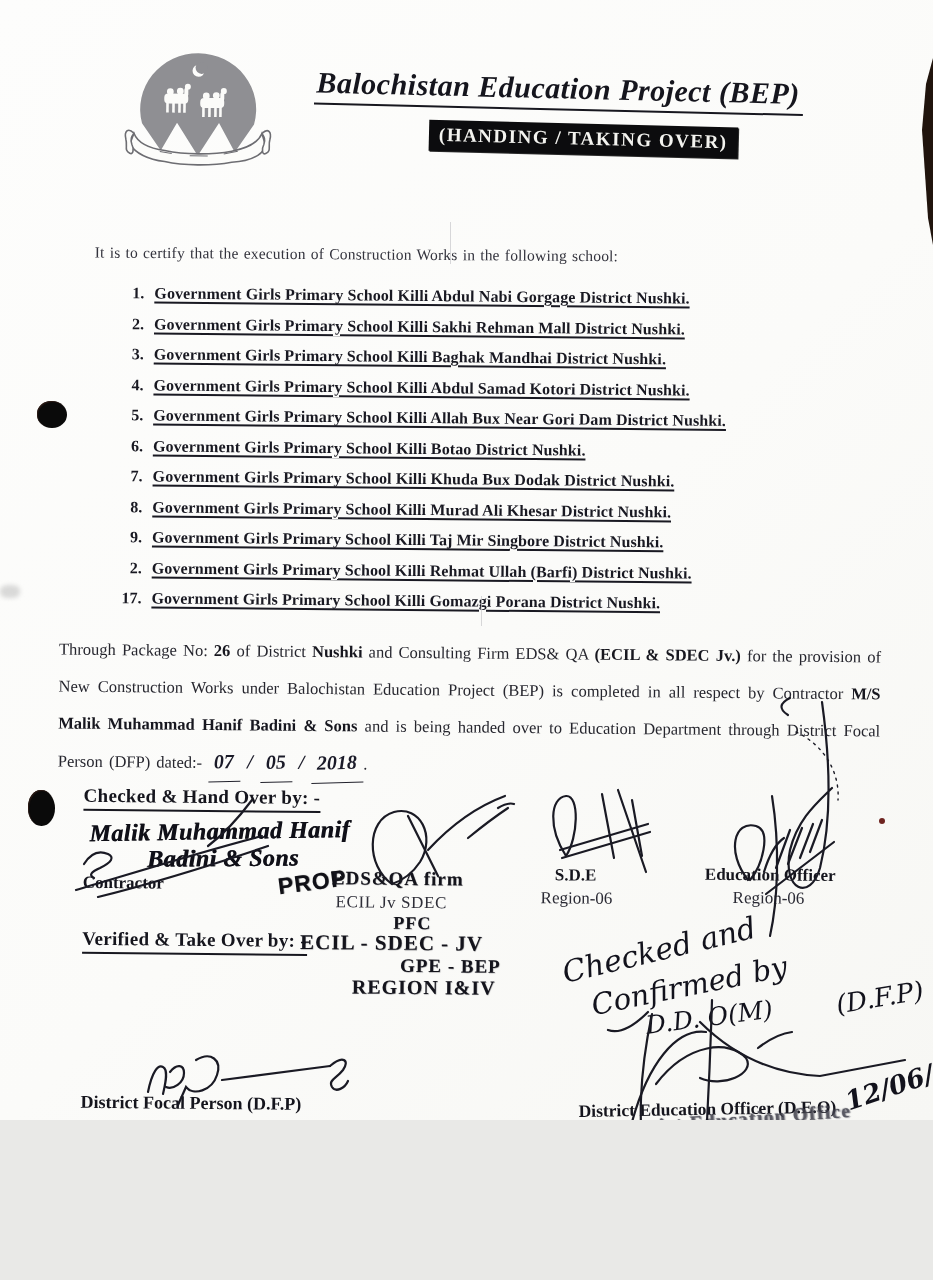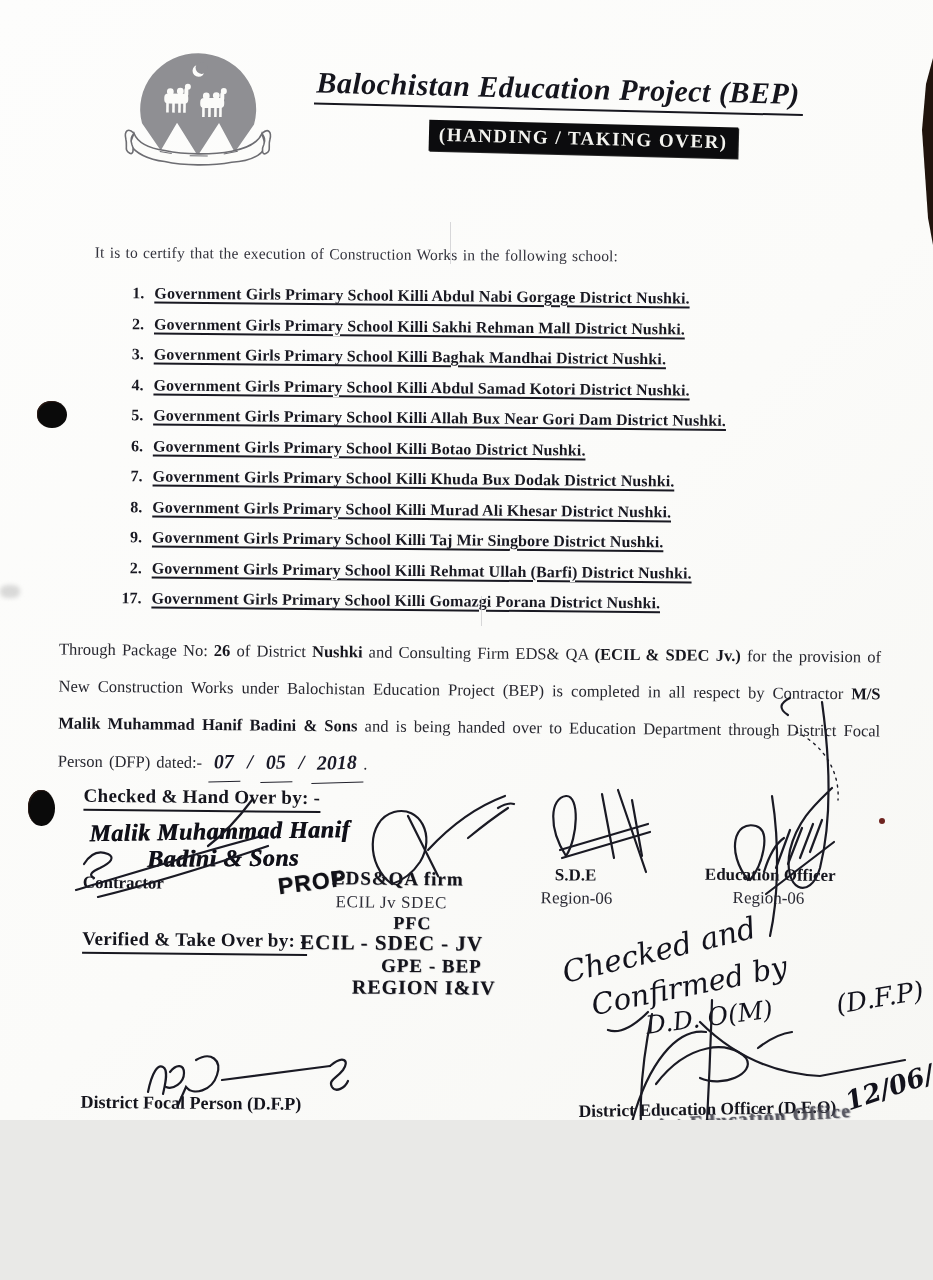--- a/index.html
+++ b/index.html
@@ -139,21 +139,21 @@
     <div class="abs stamp-italic" style="left:152px;top:847px;transform:rotate(-1deg);">Badini &amp; Sons</div>
     <div class="abs label-b" style="left:88px;top:876px;">Contractor</div>
 
     <div class="abs prop" style="left:283px;top:870px;">PROP</div>
     <div class="abs stampline" style="left:337px;top:868px;font-size:19px;">EDS&amp;QA firm</div>
     <div class="abs" style="left:341px;top:893px;font-size:17px;color:#2e2e38;letter-spacing:.6px;">ECIL Jv SDEC</div>
     <div class="abs stampline" style="left:399px;top:913px;font-size:18px;font-family:Liberation Serif, serif;">PFC</div>
 
     <div class="abs h-underline" style="left:88px;top:931px;">Verified &amp; Take Over by: -</div>
     <div class="abs stampline" style="left:306px;top:931px;font-size:21px;">ECIL - SDEC - JV</div>
-    <div class="abs stampline" style="left:387px;top:955px;font-size:19px;">GPE - BEP</div>
+    <div class="abs stampline" style="left:406px;top:955px;font-size:19px;">GPE - BEP</div>
     <div class="abs stampline" style="left:358px;top:976px;font-size:20px;">REGION I&amp;IV</div>
 
     <div class="abs label-b" style="left:560px;top:864px;">S.D.E</div>
     <div class="abs label-r" style="left:546px;top:887px;">Region-06</div>
     <div class="abs label-b" style="left:710px;top:862px;">Education Officer</div>
     <div class="abs label-r" style="left:738px;top:885px;">Region-06</div>
 
     <div class="abs hwrit" style="left:566px;top:930px;font-size:30px;transform:rotate(-14deg);">Checked and</div>
     <div class="abs hwrit" style="left:596px;top:966px;font-size:29px;transform:rotate(-12deg);">Confirmed by</div>
     <div class="abs hwrit" style="left:652px;top:1000px;font-size:25px;transform:rotate(-8deg);">D.D. O(M)</div>

